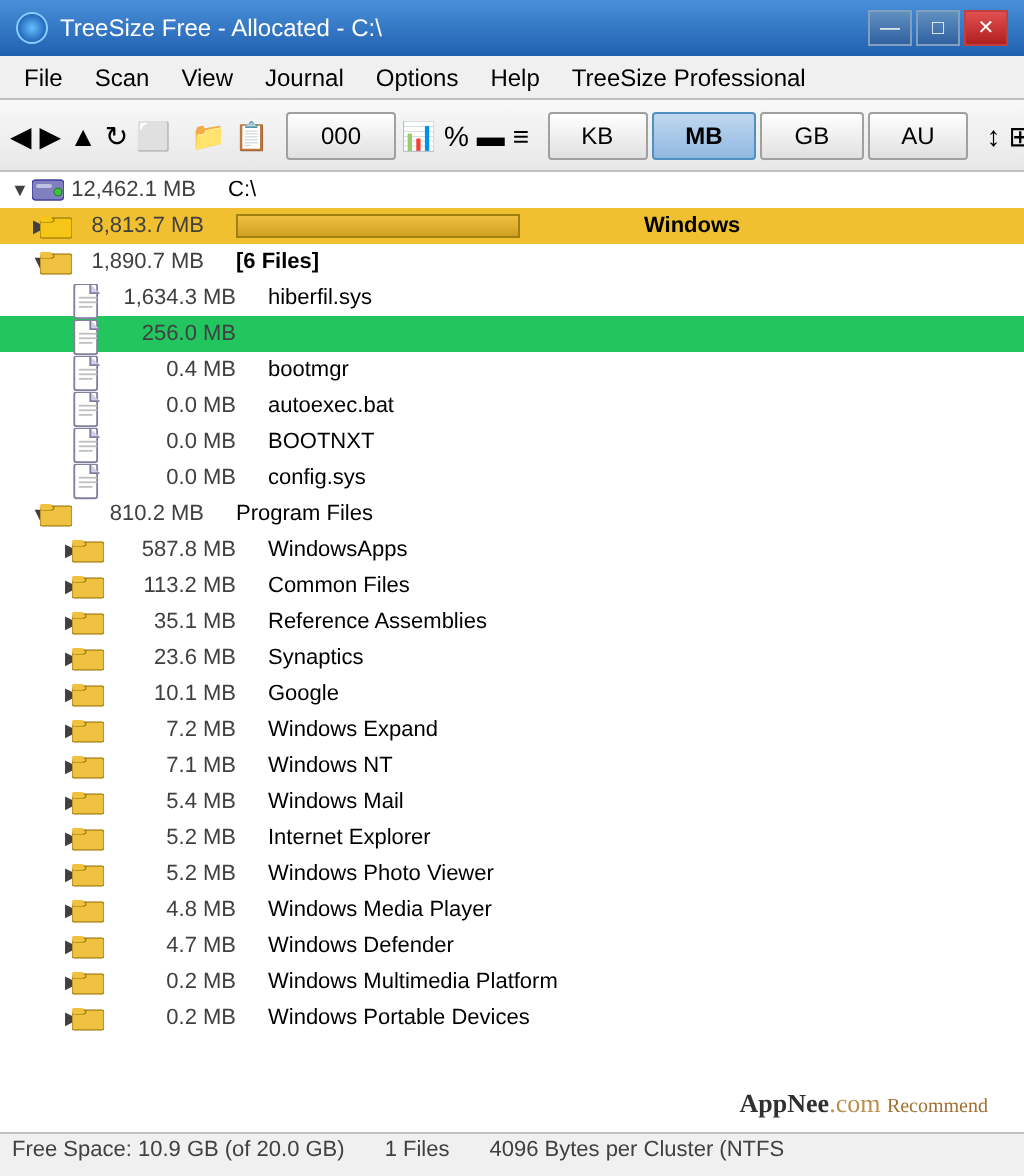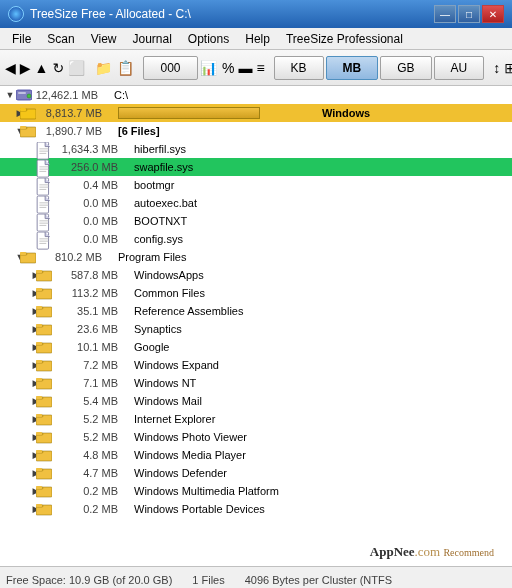--- a/index.html
+++ b/index.html
@@ -213,21 +213,21 @@
       height: 100%;
       background: linear-gradient(to bottom, #f0c040, #d0a020);
       border: 1px solid #a08010;
     }
 
     
     .status-bar {
       background: #f0f0f0;
       border-top: 1px solid #c0c0c0;
       display: flex;
-      align-items: flex-end;
+      align-items: flex-start;
       padding: 2px 6px;
       height: 22px;
       font-size: 11px;
       color: #404040;
       gap: 20px;
     }
 
     .relative-container {
       flex: 1;
       position: relative;
@@ -335,21 +335,20 @@
       <div class="tree-row selected">
         <span class="expand-icon" style="padding-left: 36px;"></span>
         <span class="file-icon"><svg viewBox="0 0 14 16" xmlns="http://www.w3.org/2000/svg">
     <rect x="1" y="0" width="10" height="15" rx="1" fill="white" stroke="#8080a0" stroke-width="0.8"></rect>
     <polyline points="8,0 8,4 12,4" fill="#d0d0e8" stroke="#8080a0" stroke-width="0.8"></polyline>
     <line x1="3" y1="6" x2="11" y2="6" stroke="#c0c0c0" stroke-width="0.8"></line>
     <line x1="3" y1="8" x2="11" y2="8" stroke="#c0c0c0" stroke-width="0.8"></line>
     <line x1="3" y1="10" x2="9" y2="10" stroke="#c0c0c0" stroke-width="0.8"></line>
   </svg></span>
         <span class="size-col">256.0 MB</span>
-        <span class="name-col">swapfile.sys</span>
       </div>
       <div class="tree-row">
         <span class="expand-icon" style="padding-left: 36px;"></span>
         <span class="file-icon"><svg viewBox="0 0 14 16" xmlns="http://www.w3.org/2000/svg">
     <rect x="1" y="0" width="10" height="15" rx="1" fill="white" stroke="#8080a0" stroke-width="0.8"></rect>
     <polyline points="8,0 8,4 12,4" fill="#d0d0e8" stroke="#8080a0" stroke-width="0.8"></polyline>
     <line x1="3" y1="6" x2="11" y2="6" stroke="#c0c0c0" stroke-width="0.8"></line>
     <line x1="3" y1="8" x2="11" y2="8" stroke="#c0c0c0" stroke-width="0.8"></line>
     <line x1="3" y1="10" x2="9" y2="10" stroke="#c0c0c0" stroke-width="0.8"></line>
   </svg></span>

